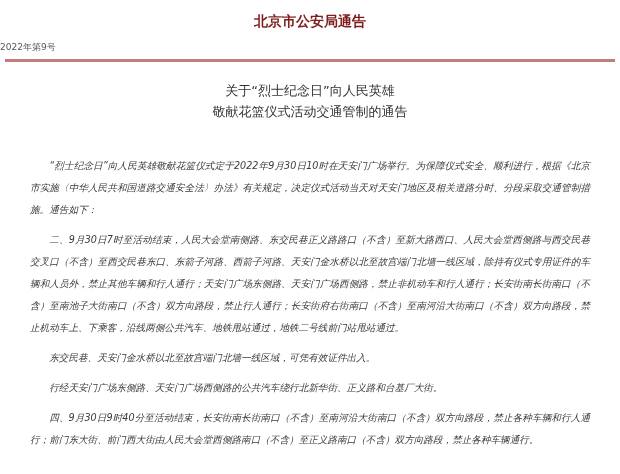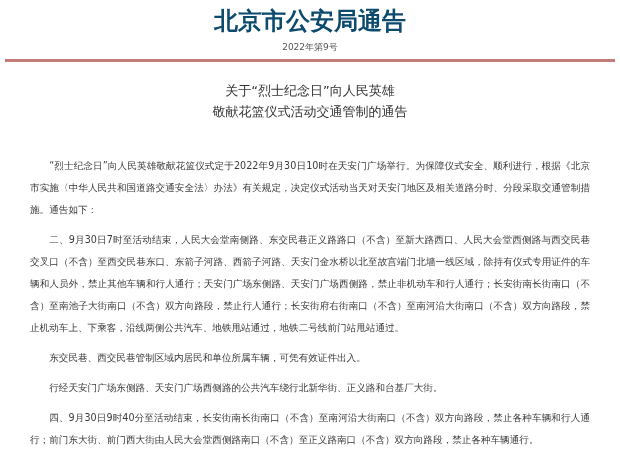--- a/index.html
+++ b/index.html
@@ -4,55 +4,55 @@
 <style>
   html, body { margin: 0; padding: 0; background: #ffffff; }
   body {
     width: 620px; height: 474px; overflow: hidden; position: relative;
     font-family: "DejaVu Sans", "Liberation Sans", sans-serif;
     color: #333333;
   }
   .header { position: absolute; left: 0; top: 0; width: 620px; height: 64px; }
   .main-title {
     position: absolute; left: 0; top: 9px; width: 620px; text-align: center;
-    font-size: 24px; font-weight: bold; color: #0c4a6e; letter-spacing: 0px;
+    font-size: 14px; font-weight: bold; color: #7f1d1d; letter-spacing: 0px;
     line-height: 24px;
   }
   .doc-number {
-    position: absolute; left: 0; top: 41px; width: 620px; text-align: center;
+    position: absolute; left: 0; top: 41px; width: 620px; text-align: left;
     font-size: 9px; color: #555555; line-height: 12px;
   }
   .divider {
     position: absolute; left: 5px; top: 59px; width: 610px; height: 3px;
     background: #c47c7a;
   }
   .notice-title {
     position: absolute; left: 0; top: 80px; width: 620px; text-align: center;
     font-size: 13px; color: #333333; line-height: 21px;
   }
   .body {
     position: absolute; left: 30px; top: 155px; width: 560px;
     font-size: 9.6px; line-height: 22px; color: #3a3a3a;
   }
-  .para { margin: 0 0 8px 0; text-indent: 2em; text-align: justify; }
+  .para { margin: 0 0 8px 0; text-indent: 2em; text-align: justify; font-style: italic; }
 </style>
 </head>
 <body>
 
 <div class="header">
   <div class="main-title">北京市公安局通告</div>
   <div class="doc-number">2022年第9号</div>
   <div class="divider"></div>
 </div>
 
 <div class="notice-title">
   <div>关于“烈士纪念日”向人民英雄</div>
   <div>敬献花篮仪式活动交通管制的通告</div>
 </div>
 
 <div class="body">
   <p class="para">“烈士纪念日”向人民英雄敬献花篮仪式定于2022年9月30日10时在天安门广场举行。为保障仪式安全、顺利进行，根据《北京市实施〈中华人民共和国道路交通安全法〉办法》有关规定，决定仪式活动当天对天安门地区及相关道路分时、分段采取交通管制措施。通告如下：</p>
   <p class="para">二、9月30日7时至活动结束，人民大会堂南侧路、东交民巷正义路路口（不含）至新大路西口、人民大会堂西侧路与西交民巷交叉口（不含）至西交民巷东口、东箭子河路、西箭子河路、天安门金水桥以北至故宫端门北墙一线区域，除持有仪式专用证件的车辆和人员外，禁止其他车辆和行人通行；天安门广场东侧路、天安门广场西侧路，禁止非机动车和行人通行；长安街南长街南口（不含）至南池子大街南口（不含）双方向路段，禁止行人通行；长安街府右街南口（不含）至南河沿大街南口（不含）双方向路段，禁止机动车上、下乘客，沿线两侧公共汽车、地铁甩站通过，地铁二号线前门站甩站通过。</p>
-  <p class="para">东交民巷、西交民巷管制区域内居民和单位所属车辆，可凭有效证件出入。</p>
+  <p class="para">东交民巷、天安门金水桥以北至故宫端门北墙一线区域，可凭有效证件出入。</p>
   <p class="para">行经天安门广场东侧路、天安门广场西侧路的公共汽车绕行北新华街、正义路和台基厂大街。</p>
   <p class="para">四、9月30日9时40分至活动结束，长安街南长街南口（不含）至南河沿大街南口（不含）双方向路段，禁止各种车辆和行人通行；前门东大街、前门西大街由人民大会堂西侧路南口（不含）至正义路南口（不含）双方向路段，禁止各种车辆通行。</p>
 
 </div>
 
 </body></html>

